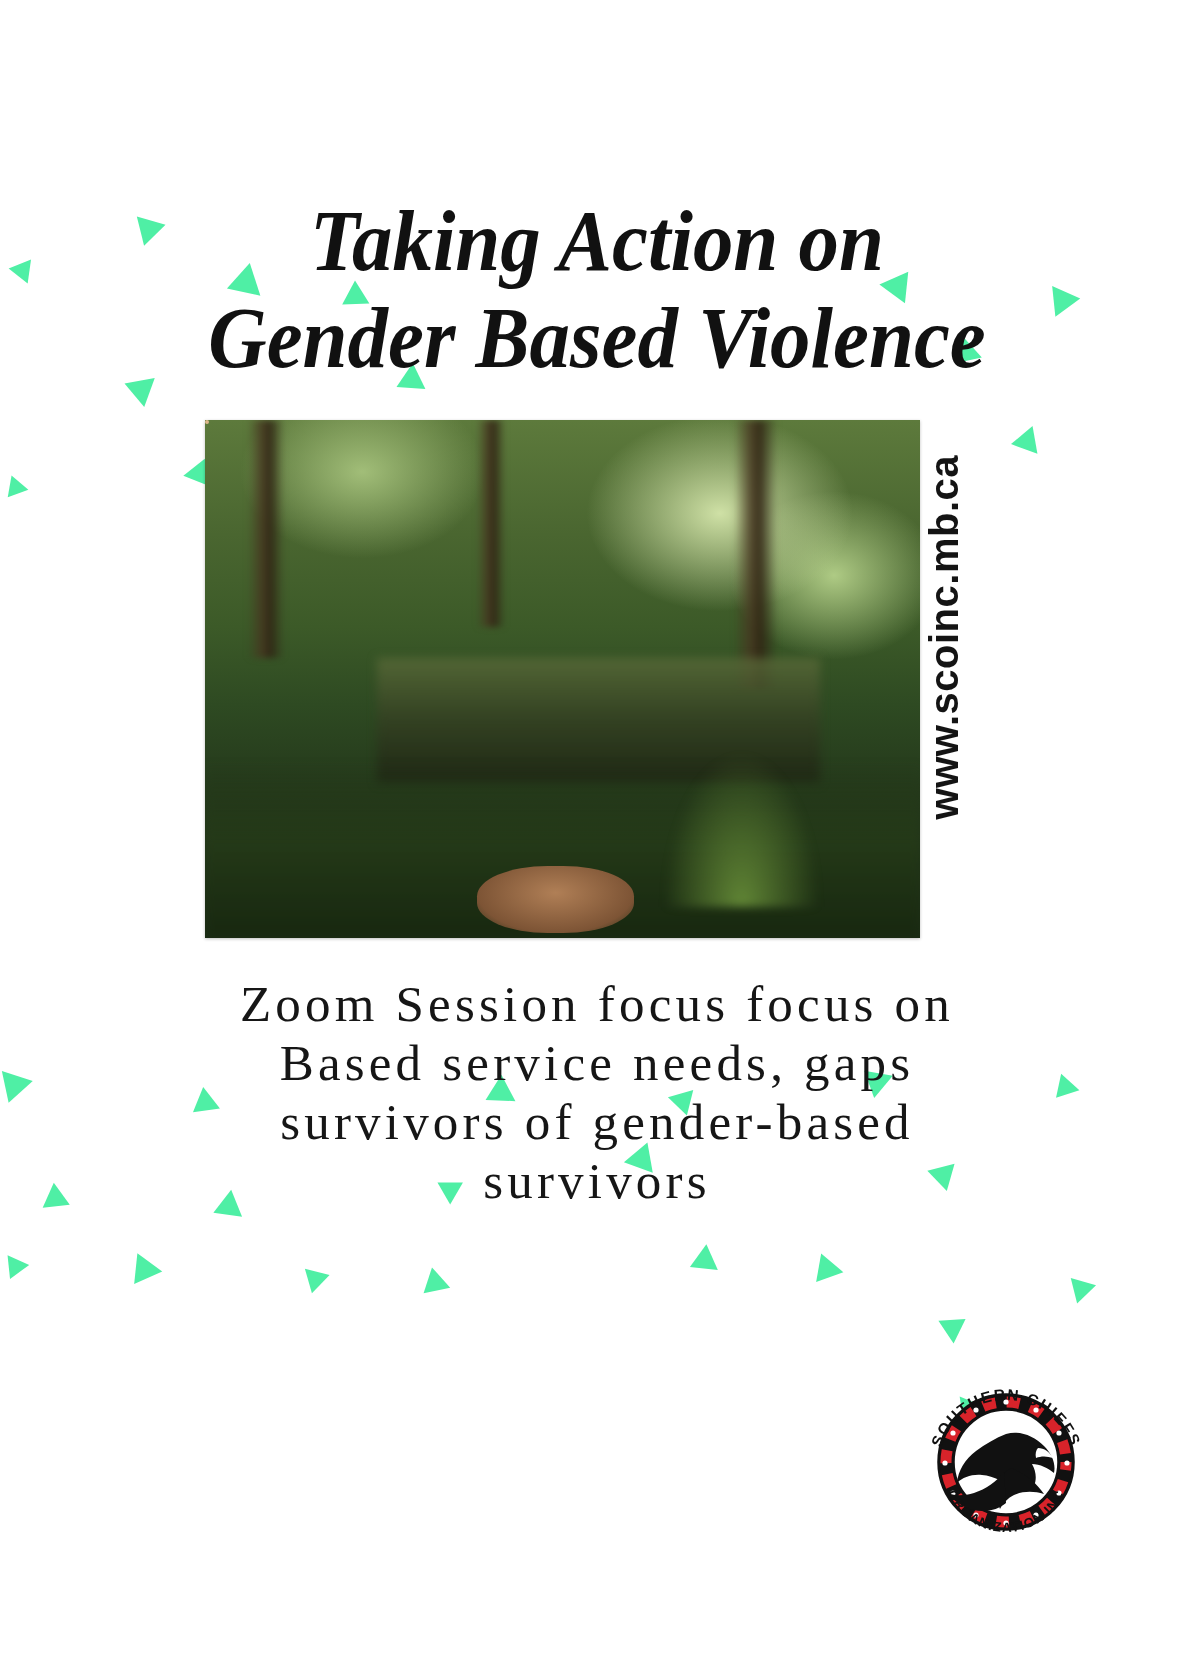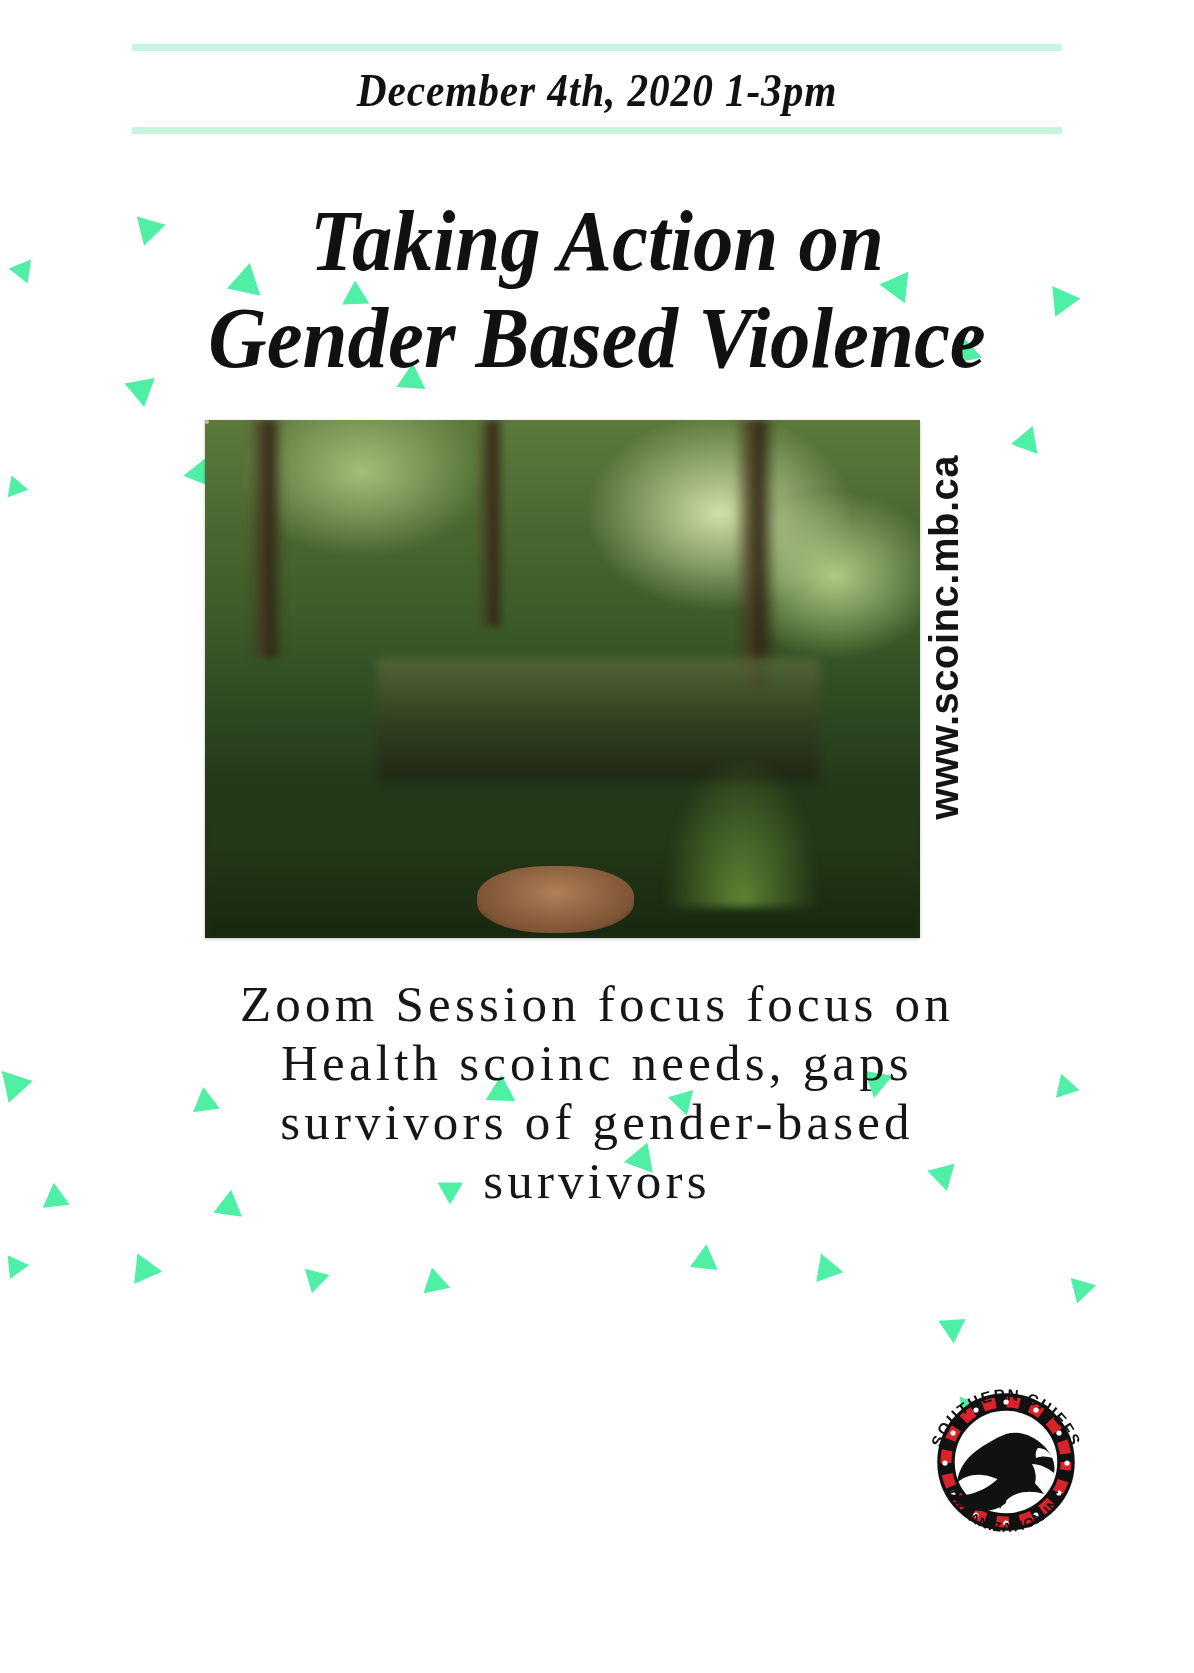--- a/index.html
+++ b/index.html
@@ -379,25 +379,20 @@
       <div class="tri r" style="left: 130px; top: 1248px; transform: rotate(6deg) scale(0.7); border-left-color: rgb(79, 239, 165);"></div>
       <div class="tri r" style="left: 300px; top: 1256px; transform: rotate(-16deg) scale(0.58); border-left-color: rgb(79, 239, 165);"></div>
       <div class="tri r" style="left: 420px; top: 1262px; transform: rotate(18deg) scale(0.62); border-left-color: rgb(79, 239, 165);"></div>
       <div class="tri l" style="left: 682px; top: 1240px; transform: rotate(-24deg) scale(0.64); border-right-color: rgb(79, 239, 165);"></div>
       <div class="tri r" style="left: 812px; top: 1248px; transform: rotate(10deg) scale(0.66); border-left-color: rgb(79, 239, 165);"></div>
       <div class="tri r" style="left: 1066px; top: 1266px; transform: rotate(-14deg) scale(0.6); border-left-color: rgb(79, 239, 165);"></div>
       <div class="tri l" style="left: 930px; top: 1304px; transform: rotate(26deg) scale(0.62); border-right-color: rgb(79, 239, 165);"></div>
       <div class="tri r" style="left: 956px; top: 1388px; transform: rotate(-8deg) scale(0.7); border-left-color: rgb(79, 239, 165);"></div>
     </div>
 
-  <div id="date-header">
-    <div class="rule"></div>
-    <div id="date-text">December 4th, 2020 1-3pm</div>
-    <div class="rule"></div>
-  </div>
 
   <div id="title-block">
     <div class="title-line">Taking Action on</div>
     <div class="title-line">Gender Based Violence</div>
   </div>
 
   <div id="photo-wrap">
     <div id="photo">
       <div class="ph-bg"></div>
       <div class="trunk" style="left:6%;top:0;width:5%;height:46%;"></div>
@@ -445,21 +440,21 @@
       </div>
 
       <div class="joined-hands"></div>
     </div>
   </div>
 
   <div id="website">www.scoinc.mb.ca</div>
 
   <div id="body-copy">
     <div class="bline">Zoom Session focus focus on</div>
-    <div class="bline">Health scoinc needs, gaps</div>
+    <div class="bline">Based service needs, gaps</div>
     <div class="bline">survivors of gender-based</div>
     <div class="bline">survivors</div>
   </div>
 
 
   <div id="sco-logo">
     <svg viewBox="0 0 180 180" width="180" height="180" aria-hidden="true">
       <defs>
         <path id="arcTop" d="M 22,96 A 68,68 0 0 1 158,96" fill="none"></path>
         <path id="arcBot" d="M 26,96 A 64,64 0 0 0 154,96" fill="none"></path>

